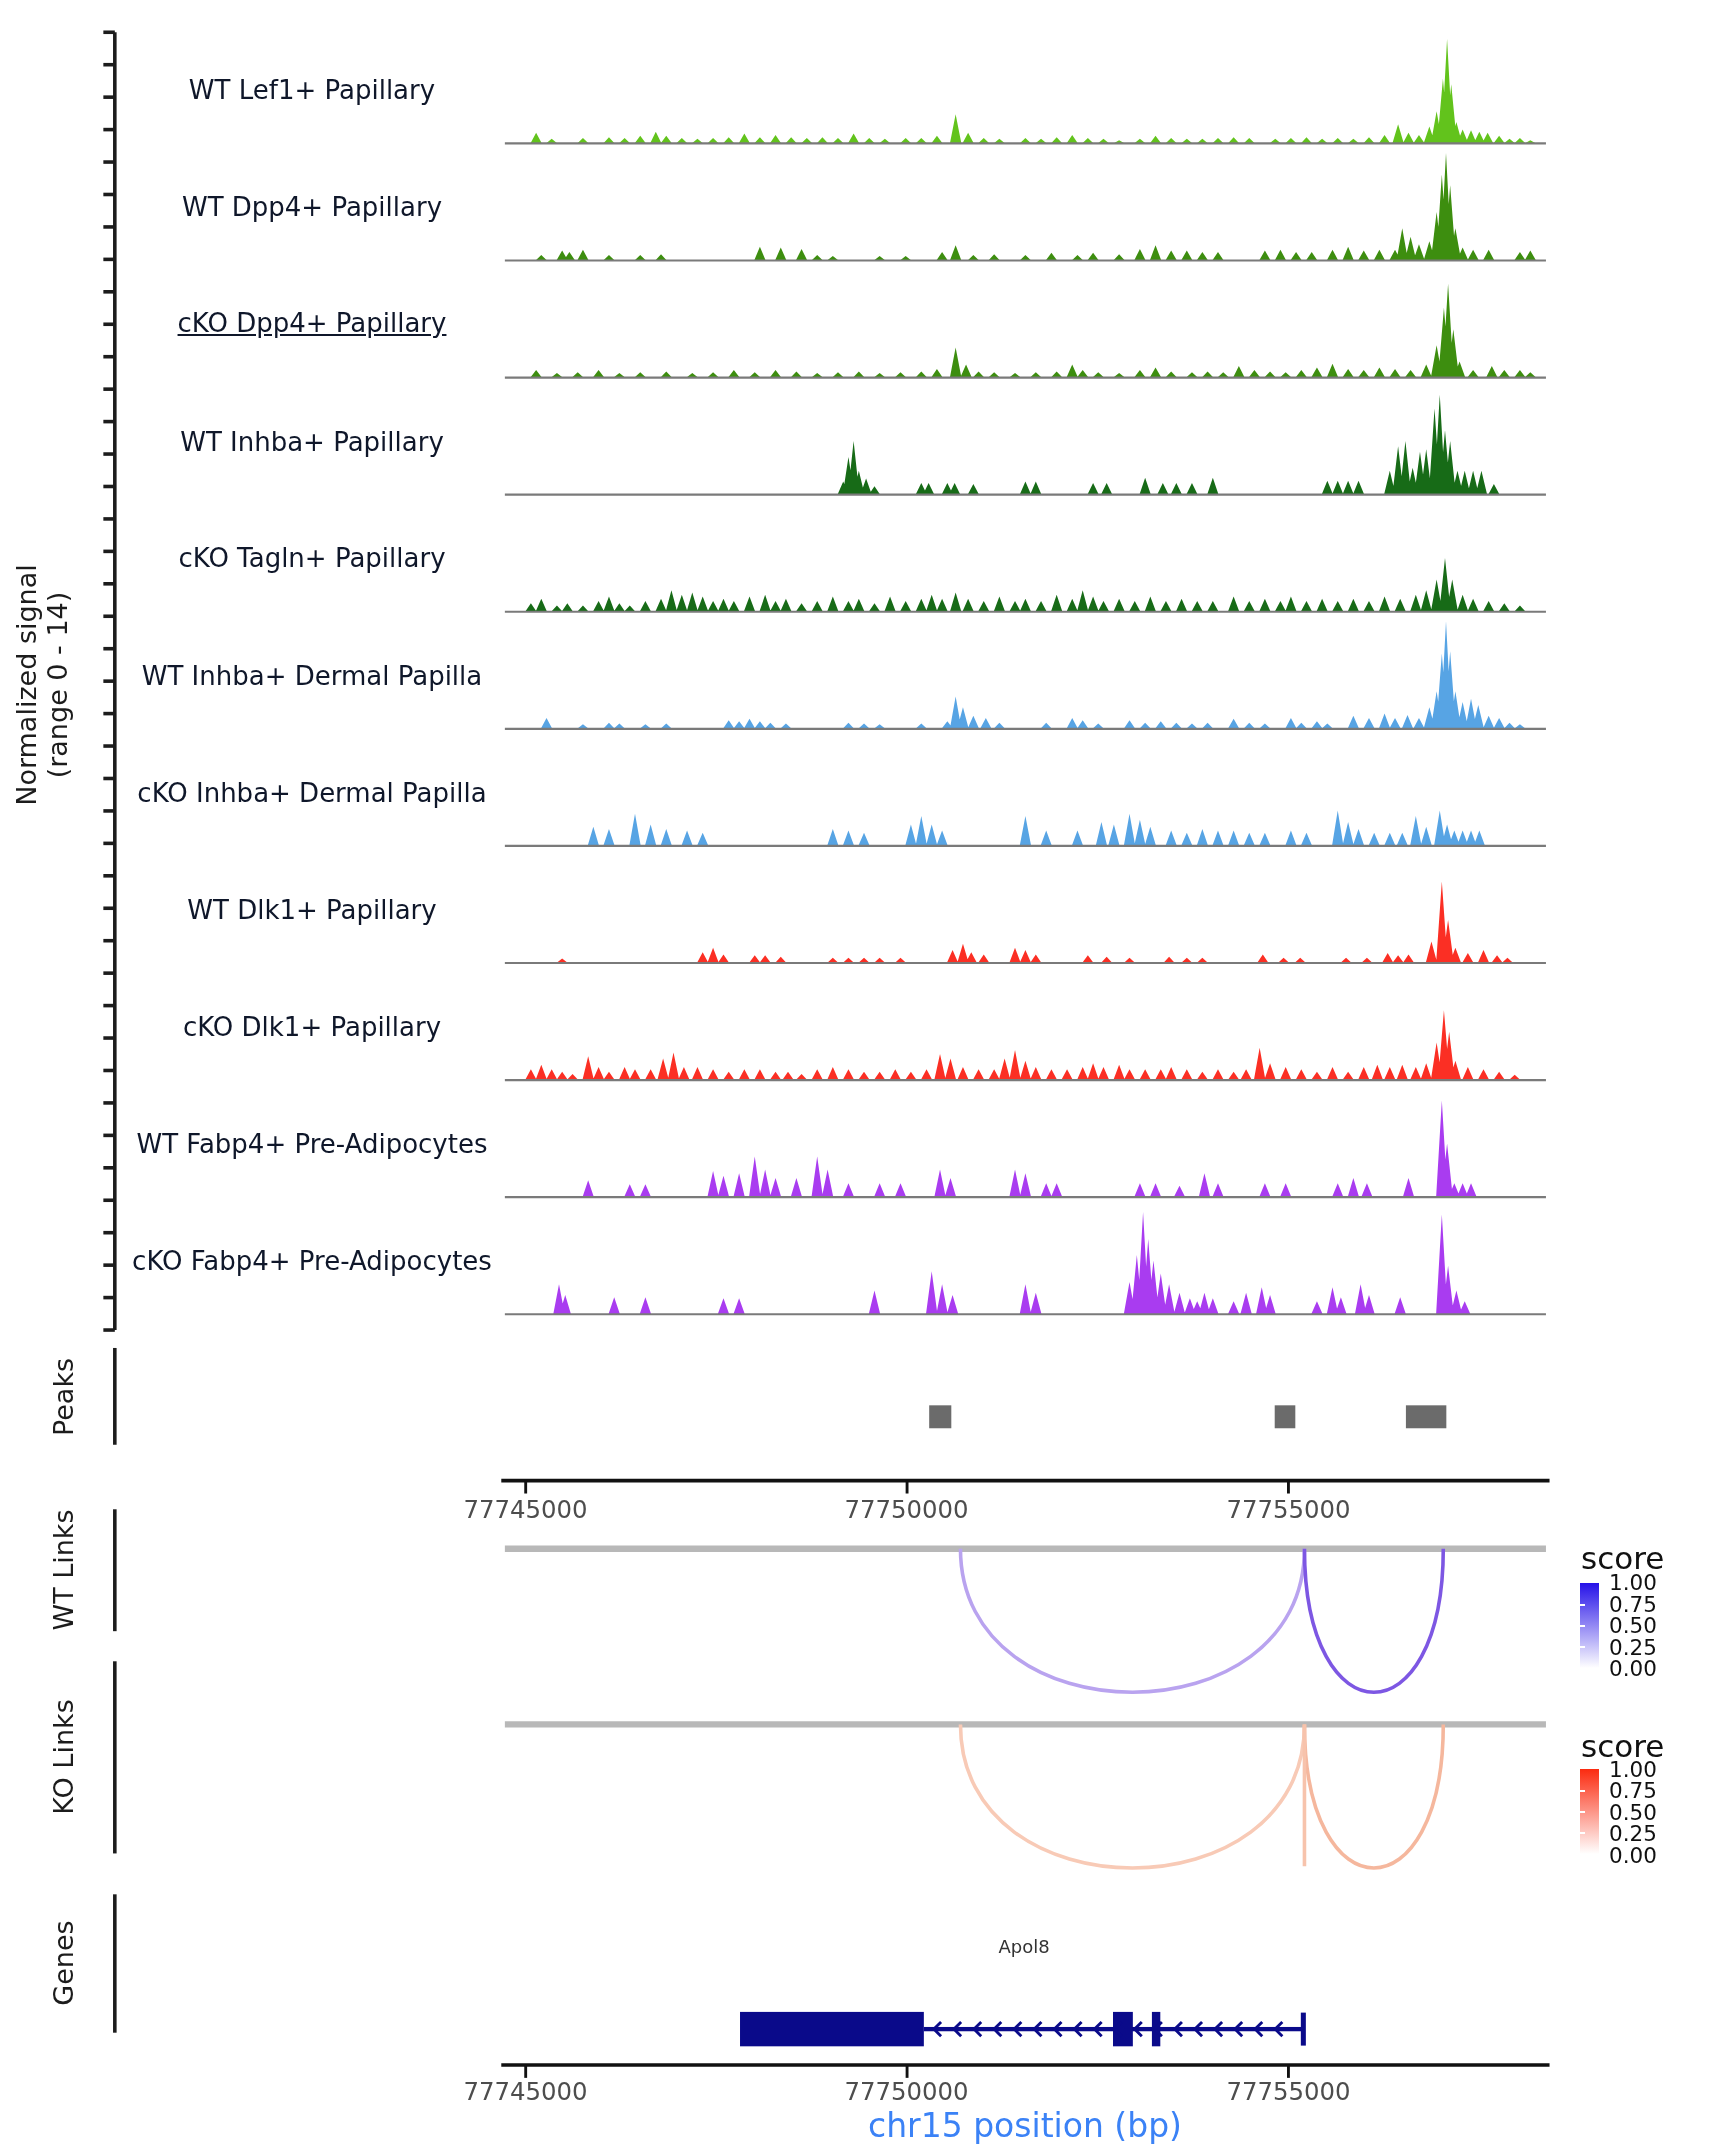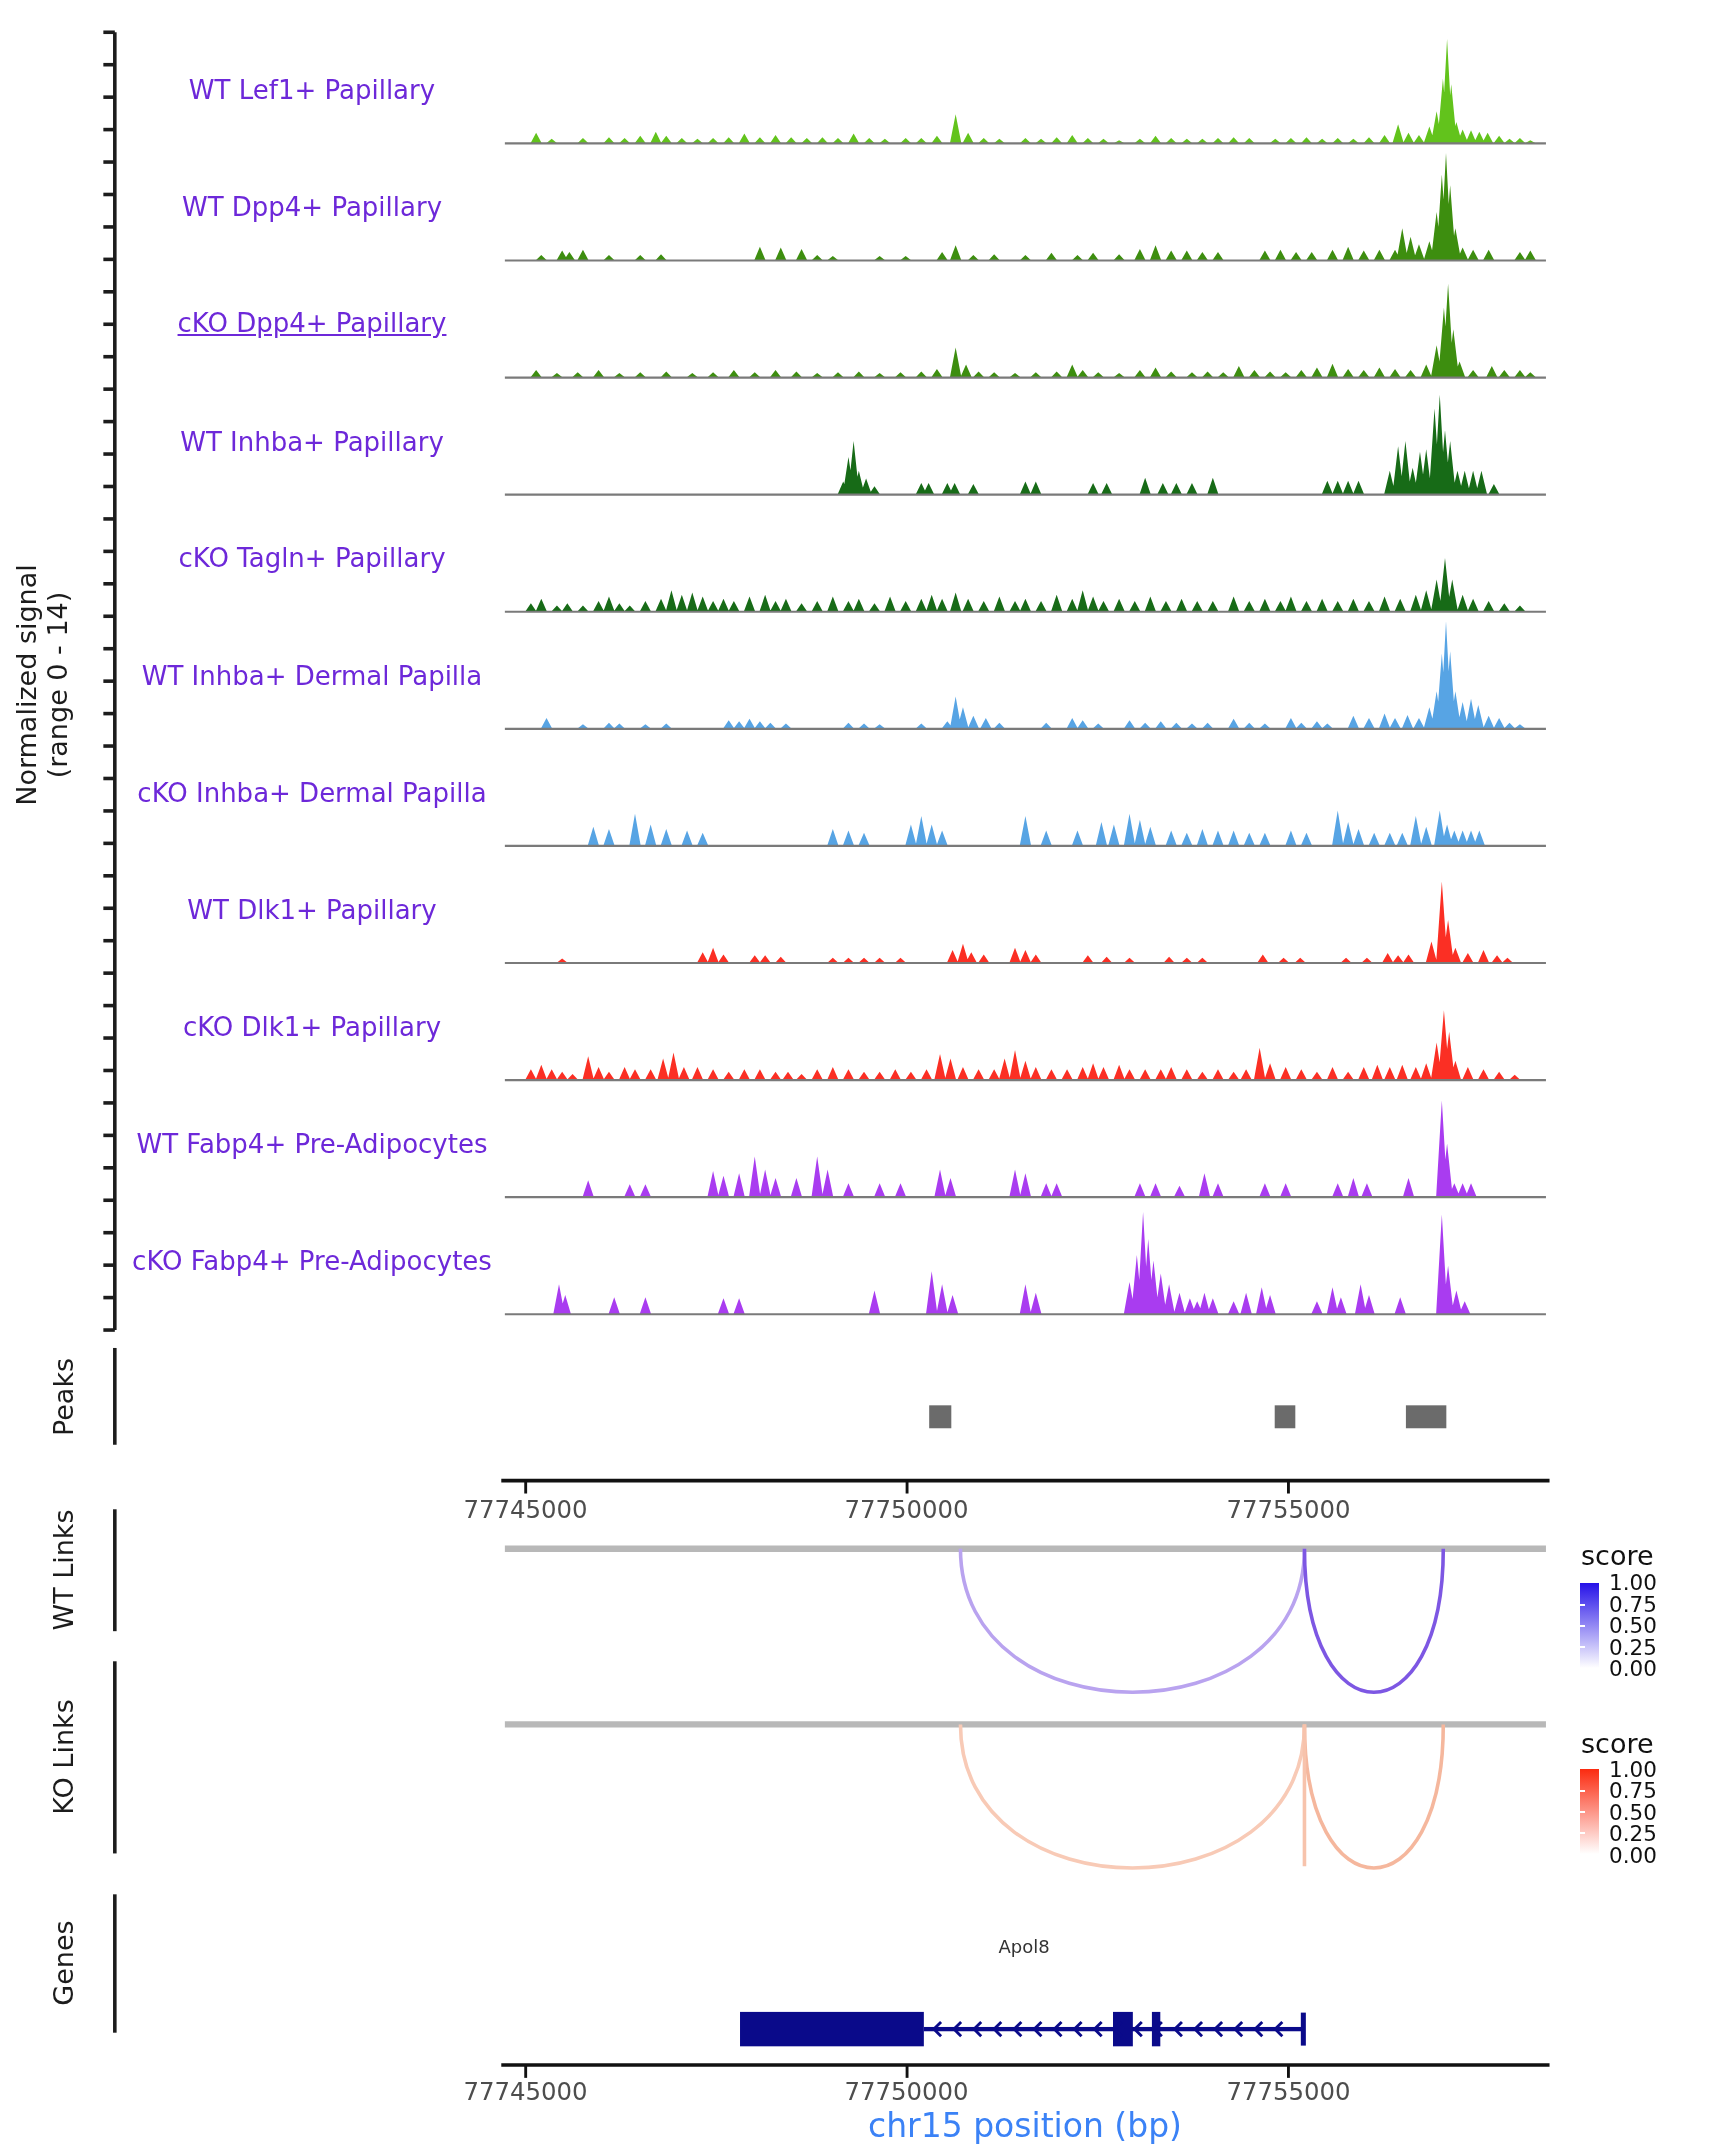--- a/index.html
+++ b/index.html
@@ -1,21 +1,21 @@
 <!DOCTYPE html>
 <html style="font-size:11.5px"><head>
 <meta charset="utf-8">
 <style>
   html,body{margin:0;padding:0;background:#ffffff;}
   body{width:1721px;height:2151px;position:relative;font-family:"DejaVu Sans","Liberation Sans",sans-serif;}
   .abs{position:absolute;}
-  .track-label{left:97px;width:430px;text-align:center;font-size:26px;color:#6d28d9;white-space:nowrap;}
+  .track-label{left:97px;width:430px;text-align:center;font-size:26px;color:#0f172a;white-space:nowrap;}
   .rot{transform:translate(-50%,-50%) rotate(-90deg);white-space:nowrap;font-size:27px;color:#1c1c1c;text-align:center;}
   .ticklab{width:215px;text-align:center;font-size:24.4px;color:#4d4d4d;white-space:nowrap;}
-  .legend-title{font-size:27px;color:#111;}
+  .legend-title{font-size:31px;color:#111;}
   .legend-num{font-size:21.5px;color:#111;white-space:nowrap;line-height:21.5px;}
   .legend-bar{width:18.6px;height:85px;}
   .legend-bar .dash{position:absolute;left:0;width:5px;height:2.2px;background:#ffffff;}
   .gene-label{font-size:18px;color:#333;white-space:nowrap;transform:translateX(-50%);}
   .xlabel{font-size:33px;color:#3b82f6;white-space:nowrap;transform:translateX(-50%);text-align:center;}
   svg{position:absolute;left:0;top:0;}
 </style>
 </head>
 <body>
 

